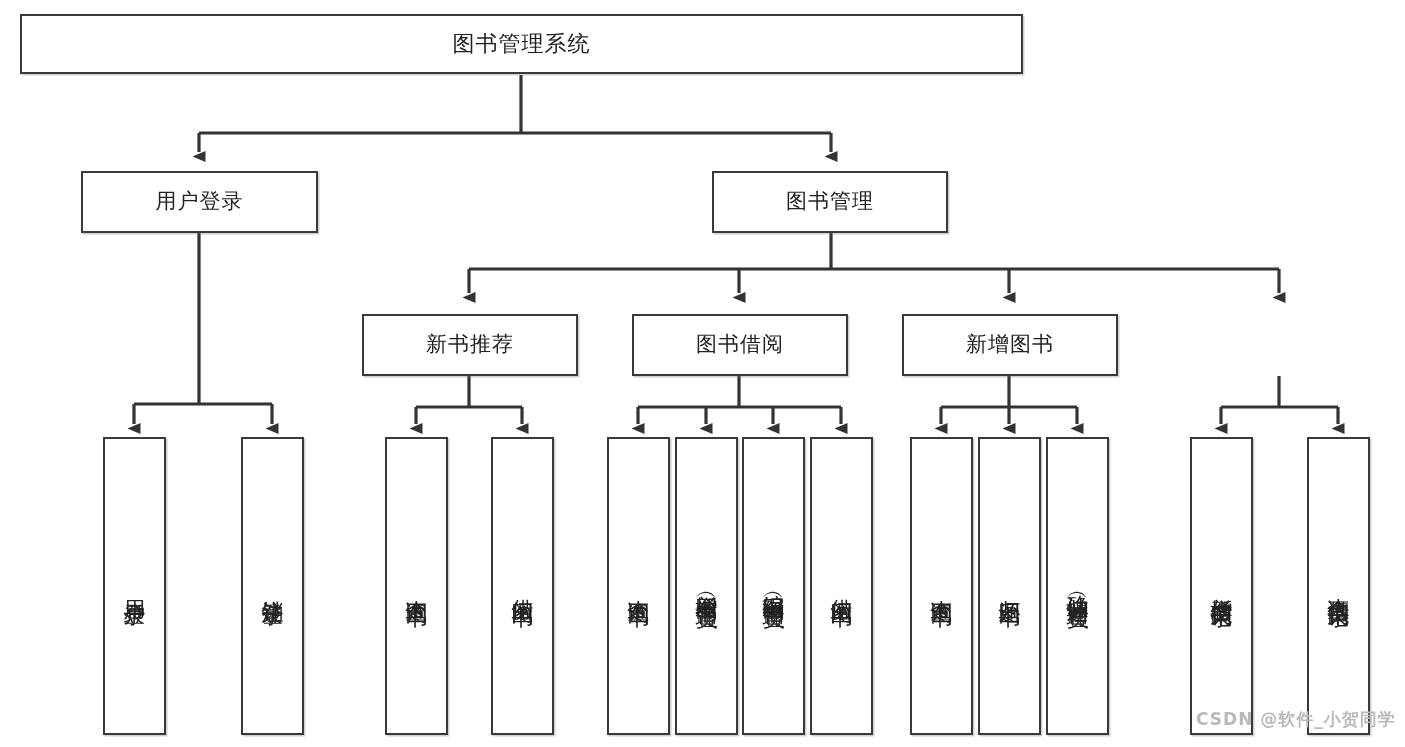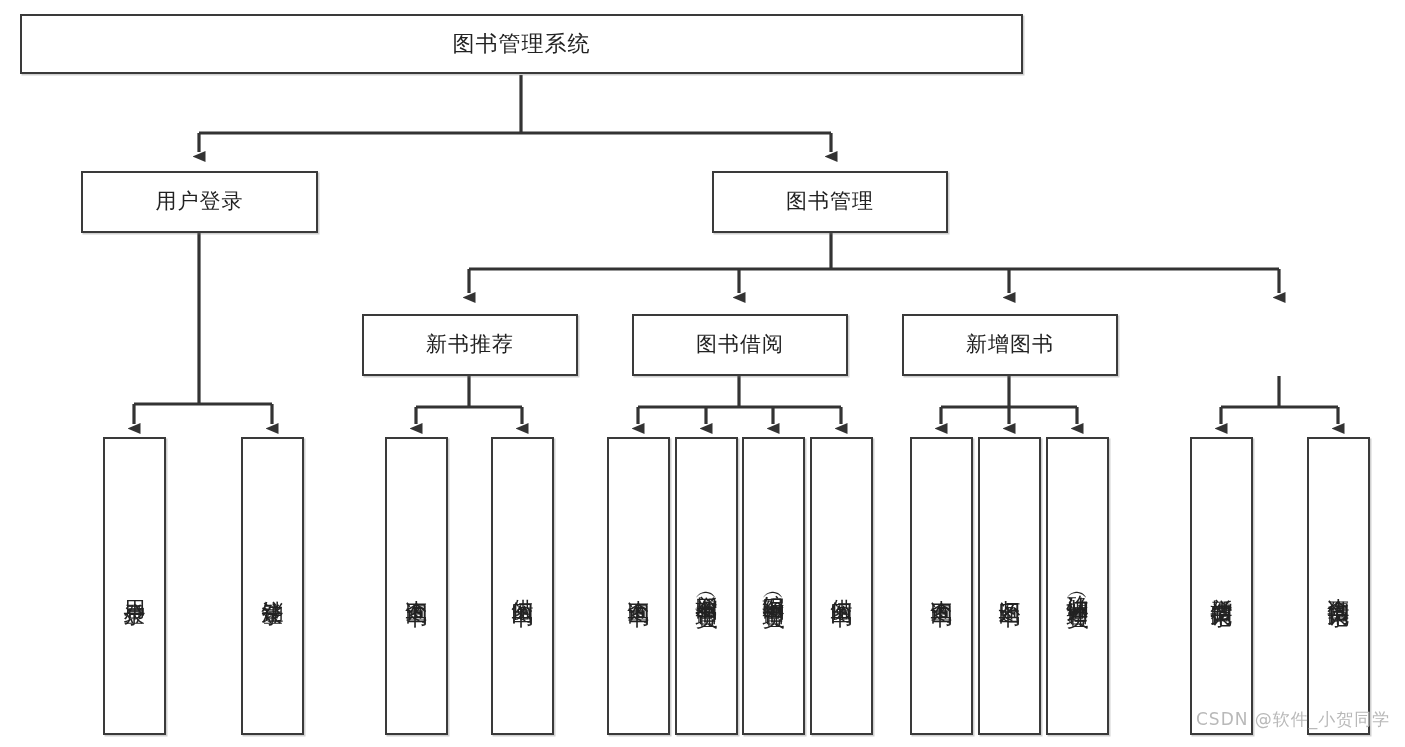--- a/index.html
+++ b/index.html
@@ -184,15 +184,15 @@
   </div>
 
   <div class="node node-v" style="left:1190px; top:437px; width:63px; height:298px;">
     <span>新增借阅记录</span>
   </div>
 
   <div class="node node-v" style="left:1307px; top:437px; width:63px; height:298px;">
     <span>查询借阅记录</span>
   </div>
 
-  <div class="watermark" style="left:1196px; top:708px;">CSDN @软件_小贺同学</div>
+  <div class="watermark" style="left:1196px; top:708px;font-weight:bold;">CSDN @软件_小贺同学</div>
 
 </div>
 
 </body></html>

